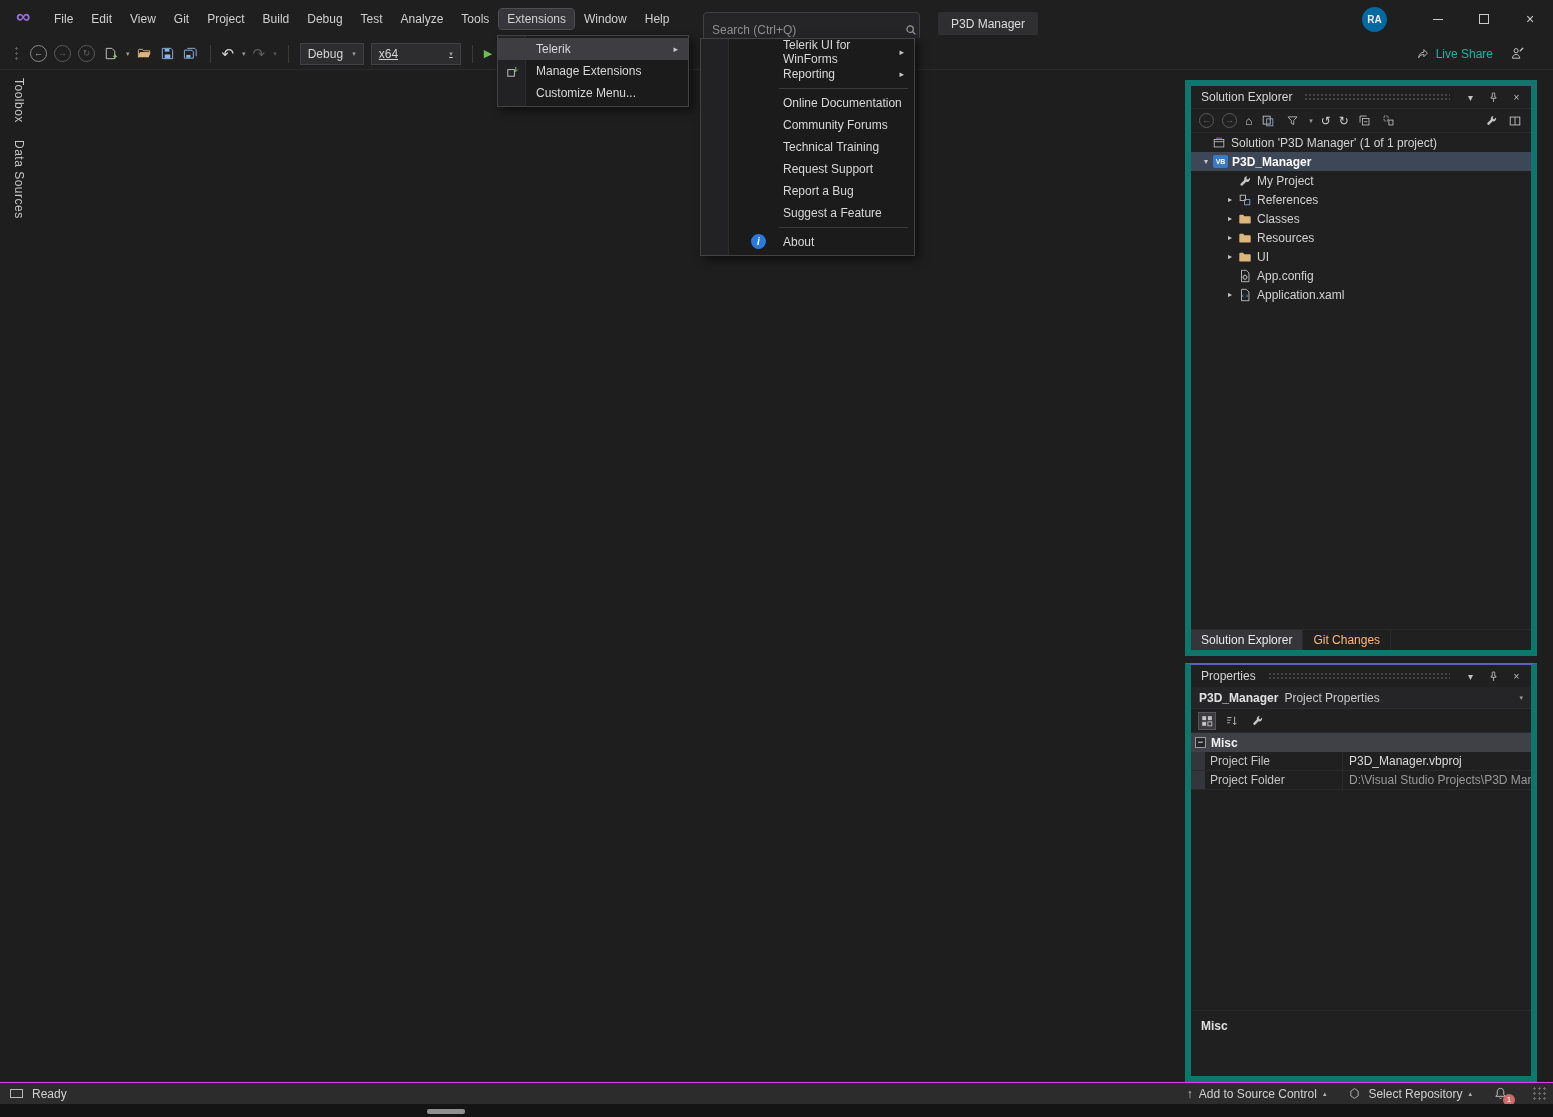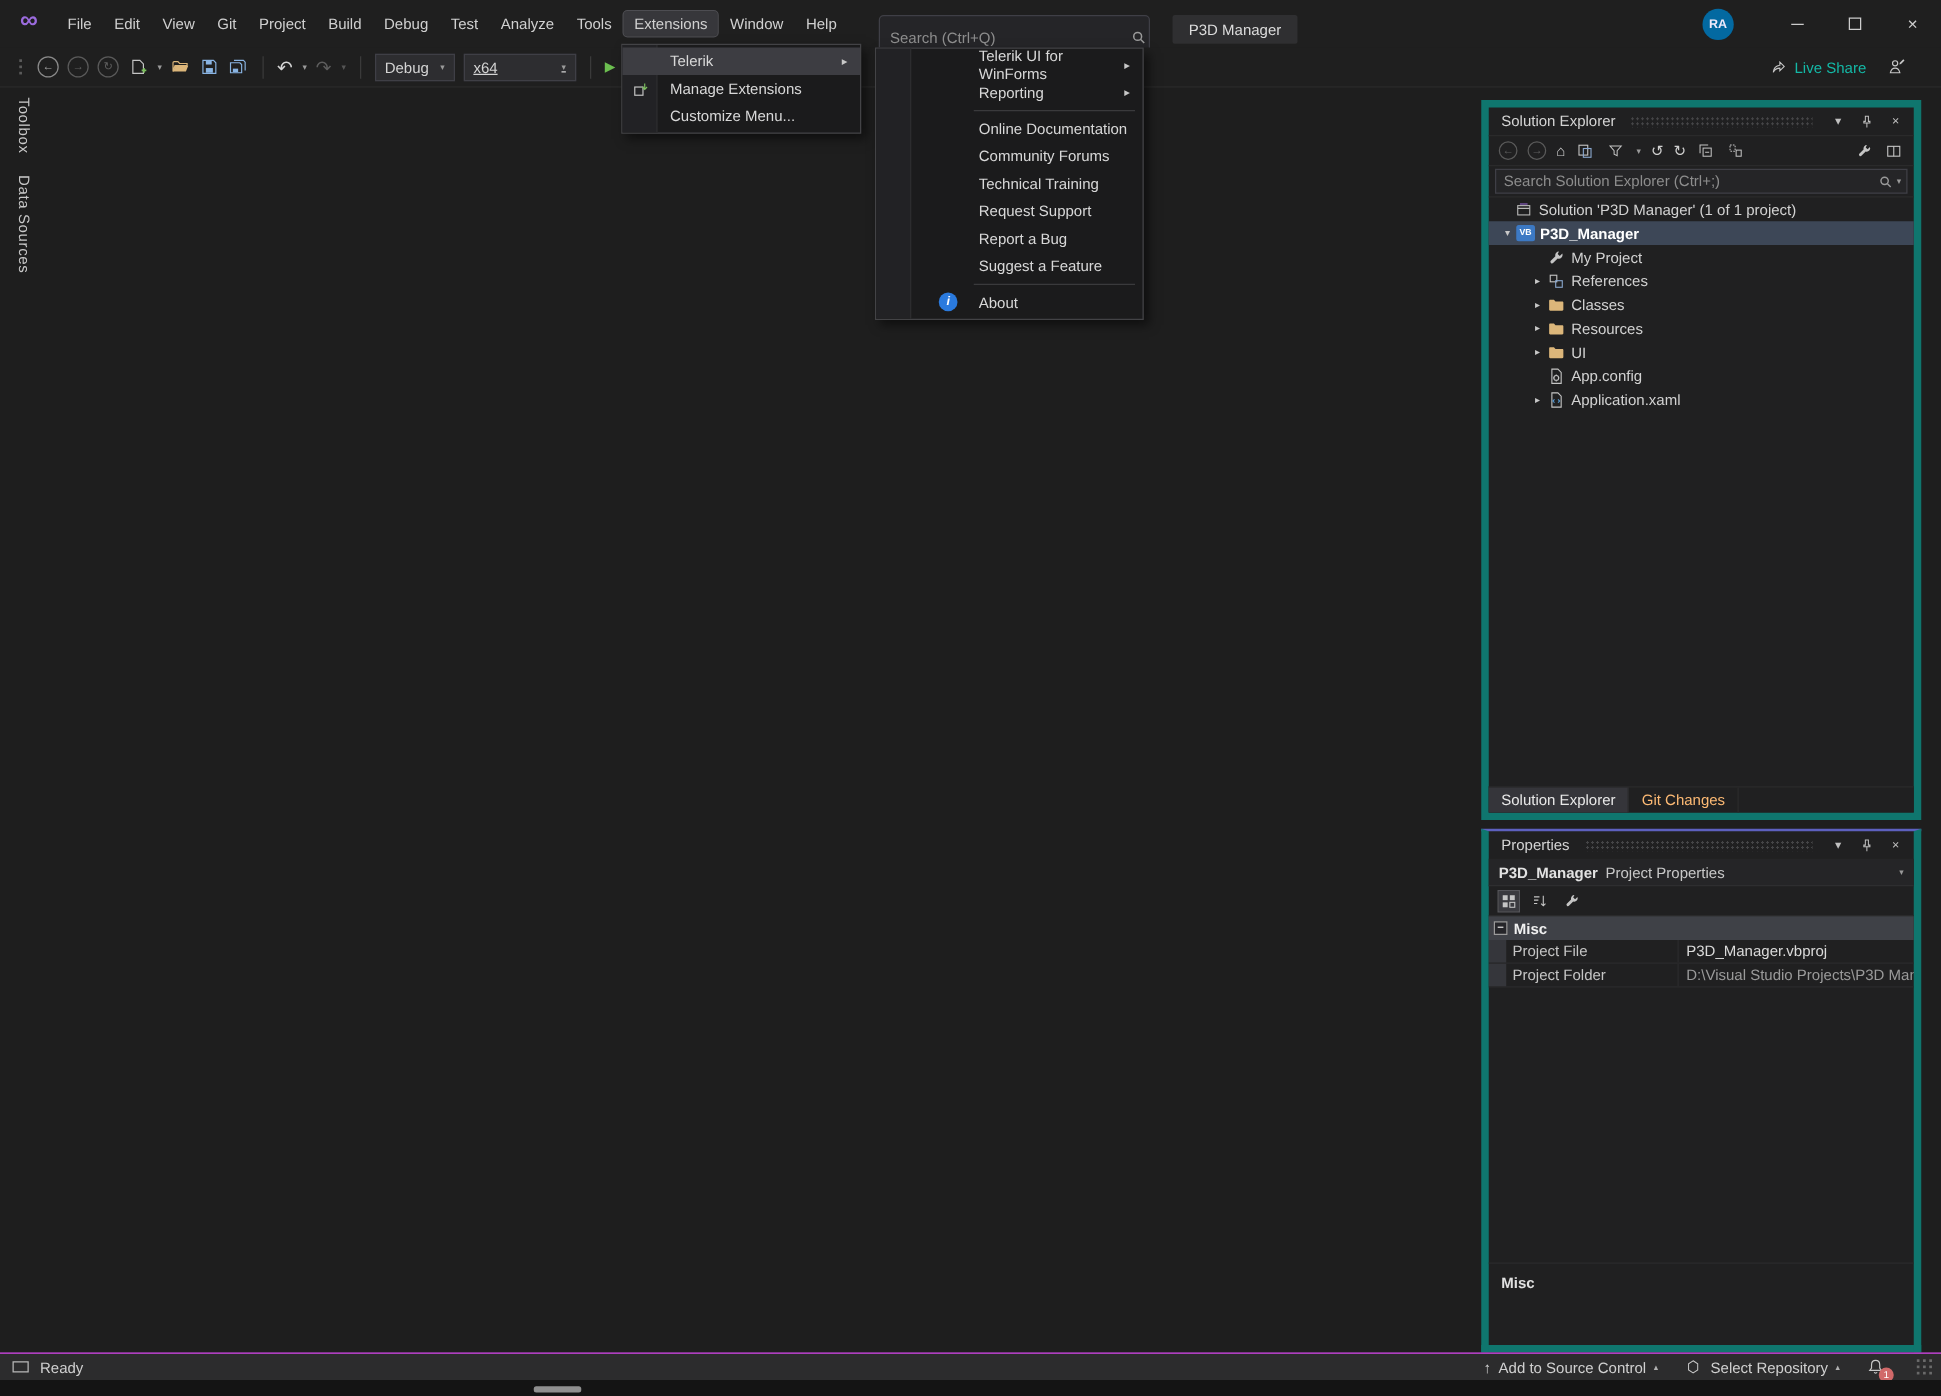--- a/index.html
+++ b/index.html
@@ -361,32 +361,20 @@
             <path d="M10.5 2.5a3.4 3.4 0 0 0-3.3 4.3L3 11a1.5 1.5 0 0 0 2.1 2.1l4.2-4.2a3.4 3.4 0 0 0 4.2-4.5L11.2 6.7 9.3 4.8z" fill="#c5c5c5"></path>
           </svg>
       </span>
       <span class="ic">
         <svg viewBox="0 0 16 16" width="14" height="14">
             <rect x="2.5" y="3.5" width="11" height="9" fill="none" stroke="#c5c5c5"></rect>
             <path d="M8 3.5v9" stroke="#c5c5c5"></path>
           </svg>
       </span>
     </div>
-    <div class="se-search">
-      <span class="se-search-inner">
-        <input placeholder="Search Solution Explorer (Ctrl+;)" style="">
-        <span class="ic">
-          <svg viewBox="0 0 16 16" width="13" height="13">
-              <circle cx="7" cy="7" r="3.6" fill="none" stroke="#9a9a9a" stroke-width="1.4"></circle>
-              <path d="M9.8 9.8 13 13" stroke="#9a9a9a" stroke-width="1.4"></path>
-            </svg>
-        </span>
-        <span class="caret">▾</span>
-      </span>
-    </div>
     <div class="se-tree">
       <div class="trow">
         <span class="pad" style="width:20px"></span>
         <span class="ic">
           <svg viewBox="0 0 16 16" width="14" height="14">
               <rect x="2.5" y="4" width="11" height="8.5" fill="none" stroke="#b9b9b9"></rect>
               <path d="M2.5 6.5h11" stroke="#b9b9b9"></path>
               <path d="M4.5 2.5h7" stroke="#9b6bdd"></path>
             </svg>
         </span>

